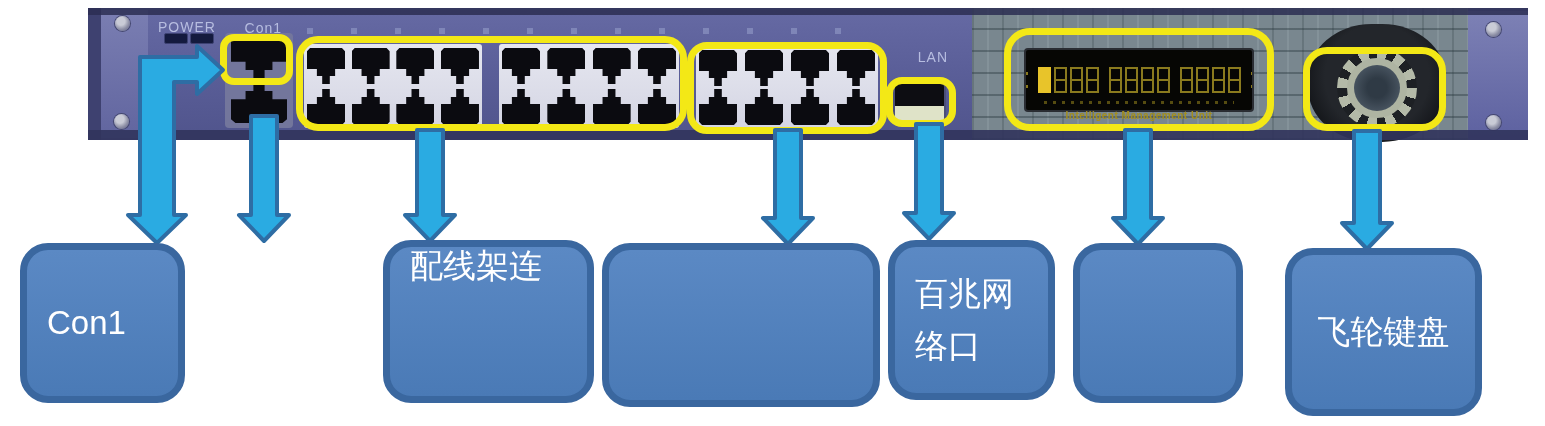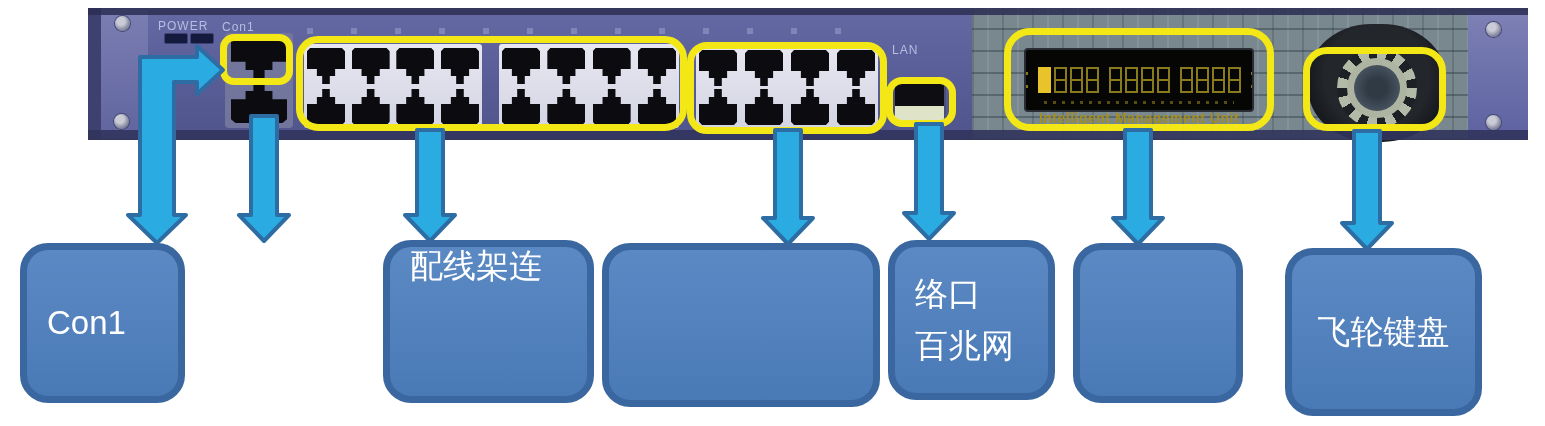--- a/index.html
+++ b/index.html
@@ -14,21 +14,21 @@
   .edge-top{left:88px;top:8px;width:1440px;height:7px;background:#2b2e52;opacity:.85;z-index:6;}
   .edge-bottom{left:88px;top:130px;width:1440px;height:10px;background:#31345c;opacity:.9;z-index:6;}
   .edge-left{left:88px;top:8px;width:13px;height:132px;background:#3e4170;z-index:2;}
   .ear{background:linear-gradient(180deg,#7a7eb2,#61659f);z-index:3;}
   .ear-left{left:101px;top:10px;width:47px;height:128px;}
   .ear-right{left:1468px;top:11px;width:60px;height:129px;background:linear-gradient(180deg,#7d81b5,#5d61a0);}
   .screw{width:15px;height:15px;border-radius:50%;z-index:4;
     background:radial-gradient(circle at 40% 35%,#c9cbd6 0 30%,#8e90a6 60%,#55587e 100%);
     box-shadow:0 0 0 1px #454870;}
 
-  .tiny-label{color:#b7bde0;font-size:12px;letter-spacing:1px;text-align:left;
+  .tiny-label{color:#b7bde0;font-size:14px;letter-spacing:1px;text-align:right;
     filter:blur(.4px);z-index:5;white-space:nowrap;}
   .led{width:24px;height:11px;background:#141a3e;border:1px solid #3c4172;border-radius:2px;z-index:5;}
 
   
   .panel{background:linear-gradient(180deg,#e6e7f0,#d4d5e3);border-radius:3px;z-index:5;
     display:flex;flex-direction:column;justify-content:space-between;padding:4px 3px 3px 3px;}
   .port-row{display:flex;justify-content:space-between;}
   .rj45{width:38px;height:36px;background:#0b0b10;
     clip-path:polygon(8% 0,92% 0,100% 9%,100% 58%,74% 58%,74% 78%,60% 78%,60% 100%,40% 100%,40% 78%,26% 78%,26% 58%,0 58%,0 9%);}
   .flip .rj45{transform:scaleY(-1);}
@@ -51,21 +51,21 @@
 
   .oled{left:1026px;top:50px;width:226px;height:60px;background:#060604;z-index:5;border-radius:2px;
     box-shadow:0 0 0 2px #2a2d33;display:flex;align-items:center;justify-content:center;gap:10px;}
   .oled-group{display:flex;gap:3px;}
   .oled-cell{width:13px;height:26px;border:2px solid #8a7a1e;background:
     linear-gradient(180deg,transparent 0 44%,#8a7a1e 44% 56%,transparent 56%);}
   .oled-cell.lit{background:#e8c42a;border-color:#e8c42a;}
   .oled-dots{position:absolute;left:18px;right:18px;bottom:6px;height:3px;opacity:.8;
     background:repeating-linear-gradient(90deg,#6a5e14 0 3px,transparent 3px 9px);}
   .oled-side{width:8px;height:16px;border-top:3px solid #8a7a1e;border-bottom:3px solid #8a7a1e;}
-  .oled-caption{left:1026px;top:110px;width:226px;color:#a38e1e;font-size:14px;font-weight:bold;
+  .oled-caption{left:1026px;top:110px;width:226px;color:#a38e1e;font-size:10px;font-weight:bold;
     text-align:center;letter-spacing:.5px;filter:blur(.4px);z-index:5;white-space:nowrap;}
 
   .wheel-blob{left:1308px;top:24px;width:138px;height:118px;border-radius:46%;z-index:5;
     background:radial-gradient(circle at 50% 45%,#23262b 0 55%,#121418 80%,#0c0e11 100%);}
   .gear{left:1337px;top:48px;width:80px;height:80px;border-radius:50%;z-index:5;
     background:repeating-conic-gradient(#b4baa8 0deg 16deg,#1d2024 16deg 30deg);}
   .gear-inner{left:1347px;top:58px;width:60px;height:60px;border-radius:50%;background:#aeb4a2;z-index:5;}
   .gear-hub{left:1354px;top:65px;width:46px;height:46px;border-radius:50%;z-index:5;
     background:radial-gradient(circle at 50% 50%,#2f3a45 0 30%,#46525e 70%,#39444f 100%);}
 
@@ -145,21 +145,21 @@
         <div class="rj45"></div>
       </div>
       <div class="port-row flip">
         <div class="rj45"></div>
         <div class="rj45"></div>
         <div class="rj45"></div>
         <div class="rj45"></div>
       </div>
     </div>
 
-  <div class="abs tiny-label" style="left:892px;top:43px;width:56px;">LAN</div>
+  <div class="abs tiny-label" style="left:892px;top:49px;width:56px;">LAN</div>
   <div class="abs lan-port"></div>
 
   <div class="abs texture"></div>
 
   <div class="abs oled" id="oled">
     <div class="oled-side"></div>
     <span id="oled-cells" style="display:flex;gap:10px;">
         <span class="oled-group">
           <span class="oled-cell lit"></span>
           <span class="oled-cell"></span>
@@ -213,22 +213,22 @@
 
   <div class="abs callout" style="left:20px;top:243px;width:165px;height:160px;">
     <div>Con1</div>
   </div>
   <div class="abs callout" style="left:383px;top:240px;width:211px;height:163px;justify-content:space-between;">
     <div>配线架连</div>
   </div>
   <div class="abs callout" style="left:602px;top:243px;width:278px;height:164px;">
   </div>
   <div class="abs callout" style="left:888px;top:240px;width:167px;height:160px;">
+    <div>百兆网</div>
     <div>络口</div>
-    <div>百兆网</div>
   </div>
   <div class="abs callout" style="left:1073px;top:243px;width:170px;height:160px;">
   </div>
   <div class="abs callout center" style="left:1285px;top:248px;width:197px;height:168px;">
     <div>飞轮键盘</div>
 
   </div>
 </div>
 
 </body></html>

